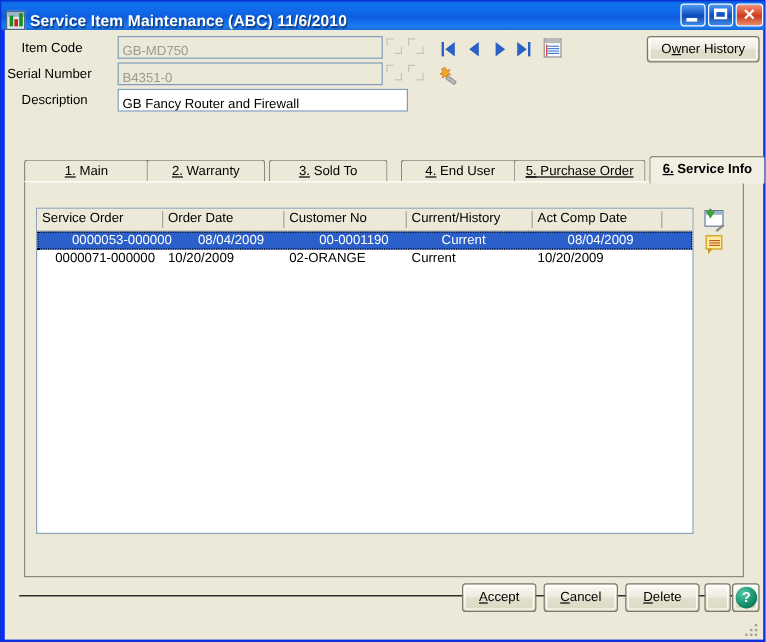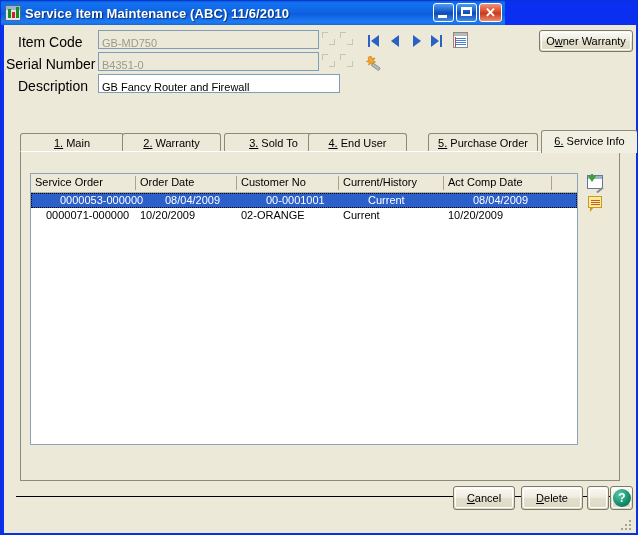--- a/index.html
+++ b/index.html
@@ -20,27 +20,27 @@
     box-sizing: border-box;
     background: #0a2ff1;
     border: 1px solid #0831d6;
     overflow: hidden;
   }
 
   
   .titlebar {
     position: absolute;
     left: 0; top: 0;
-    width: 504px;
+    width: 638px;
     height: 24px;
     background: linear-gradient(to bottom,
         #0b5fd8 0%, #1272ef 10%, #0d63e4 48%,
         #0c5cdd 52%, #1e7bf5 88%, #1868d4 100%);
     display: flex;
-    align-items: center;
+    align-items: flex-end;
   }
   .app-icon {
     width: 16px; height: 16px;
     margin-left: 4px; margin-right: 4px;
     position: relative;
     flex: none;
     background: #dfe6ef;
     border: 1px solid #4a6a8a;
     box-sizing: border-box;
     overflow: hidden;
@@ -111,21 +111,21 @@
     position: absolute;
     left: 3px; top: 24px;
     width: 632px;
     height: 508px;
     background: #ece9d8;
   }
 
   
   .form-label {
     position: absolute;
-    font-size: 14px;
+    font-size: 11px;
     color: #000000;
     white-space: nowrap;
   }
   .field {
     position: absolute;
     box-sizing: border-box;
     border: 1px solid #7f9db9;
     background: #ffffff;
     font-family: Liberation Sans, sans-serif;
     font-size: 11px;
@@ -243,21 +243,21 @@
     color: #000000;
     white-space: nowrap;
   }
   .tab.active {
     top: 0;
     height: 23px;
     line-height: 21px;
     background: #f1efe2;
     border-color: #8c8a7c;
     z-index: 5;
-    font-weight: normal;
+    font-weight: bold;
   }
   .tab-underline { text-decoration: underline; }
 
   .tab-body {
     position: absolute;
     left: 16px; top: 126px;
     width: 600px;
     height: 330px;
     box-sizing: border-box;
     background: #ece9d8;
@@ -520,37 +520,37 @@
     </div>
 
     <div class="wand" style="left:362px; top:31px;">
       <svg width="17" height="15" viewBox="0 0 17 15">
         <polygon points="5,0 6.2,2.6 9,2 7.4,4.4 9.6,6.2 6.7,6.6 6.9,9.5 5,7.3 2.6,9 3.3,6.2 0.5,5.6 3,4.1 2,1.4" fill="#f5a623" stroke="#c8721a" stroke-width="0.6"></polygon>
         <rect x="7" y="7" width="9" height="3" rx="1" fill="#b9b9b9" stroke="#6f6f6f" stroke-width="0.6" transform="rotate(35 7 7)"></rect>
       </svg>
     </div>
 
     <div class="owner-history-btn" style="left:535px; top:5px; width:94px; height:22px;">
-      <span><span>O</span><span class="u">w</span><span>ner Warranty</span></span>
+      <span><span>O</span><span class="u">w</span><span>ner History</span></span>
     </div>
 
     <div class="tabstrip">
       <div class="tab" style="left:0px; width:104px;">
         <span class="tab-underline">1.</span><span> Main</span>
       </div>
       <div class="tab" style="left:102px; width:99px;">
         <span class="tab-underline">2.</span><span> Warranty</span>
       </div>
       <div class="tab" style="left:204px; width:99px;">
         <span class="tab-underline">3.</span><span> Sold To</span>
       </div>
-      <div class="tab" style="left:288px; width:99px;">
+      <div class="tab" style="left:314px; width:99px;">
         <span class="tab-underline">4.</span><span> End User</span>
       </div>
-      <div class="tab" style="left:408px; width:110px;">
+      <div class="tab" style="left:408px; width:110px;text-decoration:underline;">
         <span class="tab-underline">5.</span><span> Purchase Order</span>
       </div>
       <div class="tab active" style="left:521px; width:97px;">
         <span class="tab-underline">6.</span><span> Service Info</span>
       </div>
     </div>
 
     <div class="tab-body">
 
       <div class="grid">
@@ -565,21 +565,21 @@
           <div class="gh-cell" style="left:308px; width:104px;">Current/History</div>
           <div class="gh-sep" style="left:412px;"></div>
           <div class="gh-cell" style="left:413px; width:107px;">Act Comp Date</div>
           <div class="gh-sep" style="left:520px;"></div>
           <div class="gh-cell" style="left:521px; width:25px;"></div>
         </div>
 
         <div class="grid-row selected">
           <div class="gc-cell" style="left:0px;   width:104px;">0000053-000000</div>
           <div class="gc-cell" style="left:105px; width:100px;">08/04/2009</div>
-          <div class="gc-cell" style="left:206px; width:101px;">00-0001001</div>
+          <div class="gc-cell" style="left:206px; width:101px;">00-0001190</div>
           <div class="gc-cell" style="left:308px; width:104px;">Current</div>
           <div class="gc-cell" style="left:413px; width:107px;">08/04/2009</div>
         </div>
 
         <div class="grid-row">
           <div class="gc-cell" style="left:11px;   width:104px;">0000071-000000</div>
           <div class="gc-cell" style="left:105px; width:100px;">10/20/2009</div>
           <div class="gc-cell" style="left:206px; width:101px;">02-ORANGE</div>
           <div class="gc-cell" style="left:308px; width:104px;">Current</div>
           <div class="gc-cell" style="left:413px; width:107px;">10/20/2009</div>
@@ -603,20 +603,23 @@
             <div class="c-line" style="top:7px;"></div>
           </div>
           <div class="si-comment-tail"></div>
         </div>
       </div>
 
     </div>
 
     <div class="sep-line"></div>
 
+    <div class="btn" style="left:381px; top:461px; width:62px;">
+      <span class="u">A</span><span>ccept</span>
+    </div>
     <div class="btn" style="left:449px; top:461px; width:62px;">
       <span class="u">C</span><span>ancel</span>
     </div>
     <div class="btn" style="left:517px; top:461px; width:62px;">
       <span class="u">D</span><span>elete</span>
     </div>
     <div class="btn blankbtn" style="left:583px; top:461px; width:22px;"></div>
     <div class="btn helpbtn" style="left:606px; top:461px; width:23px;">
       <div class="help-ball">?</div>
     </div>

